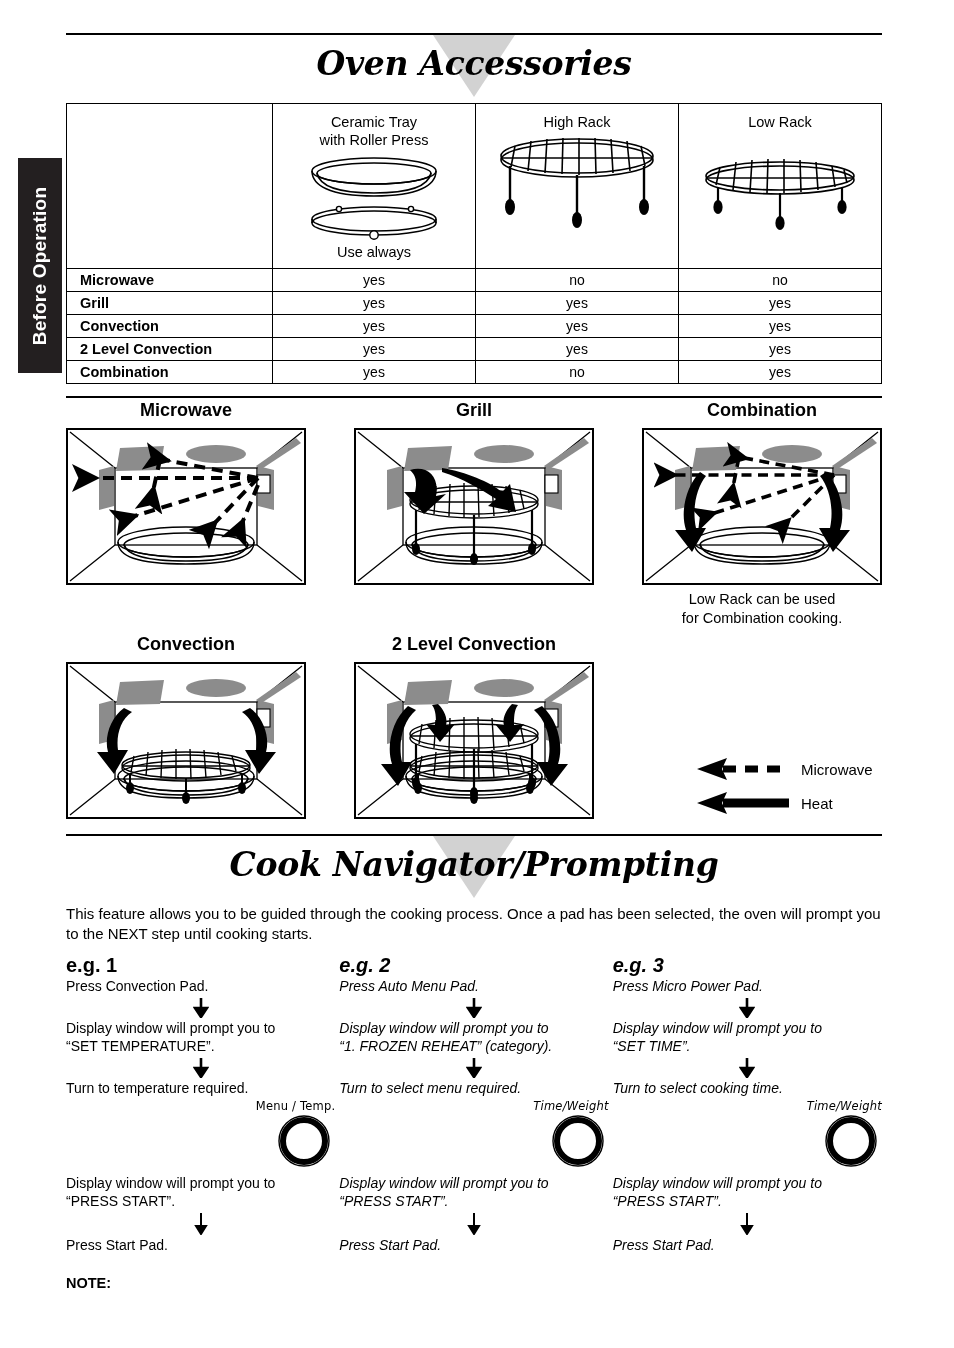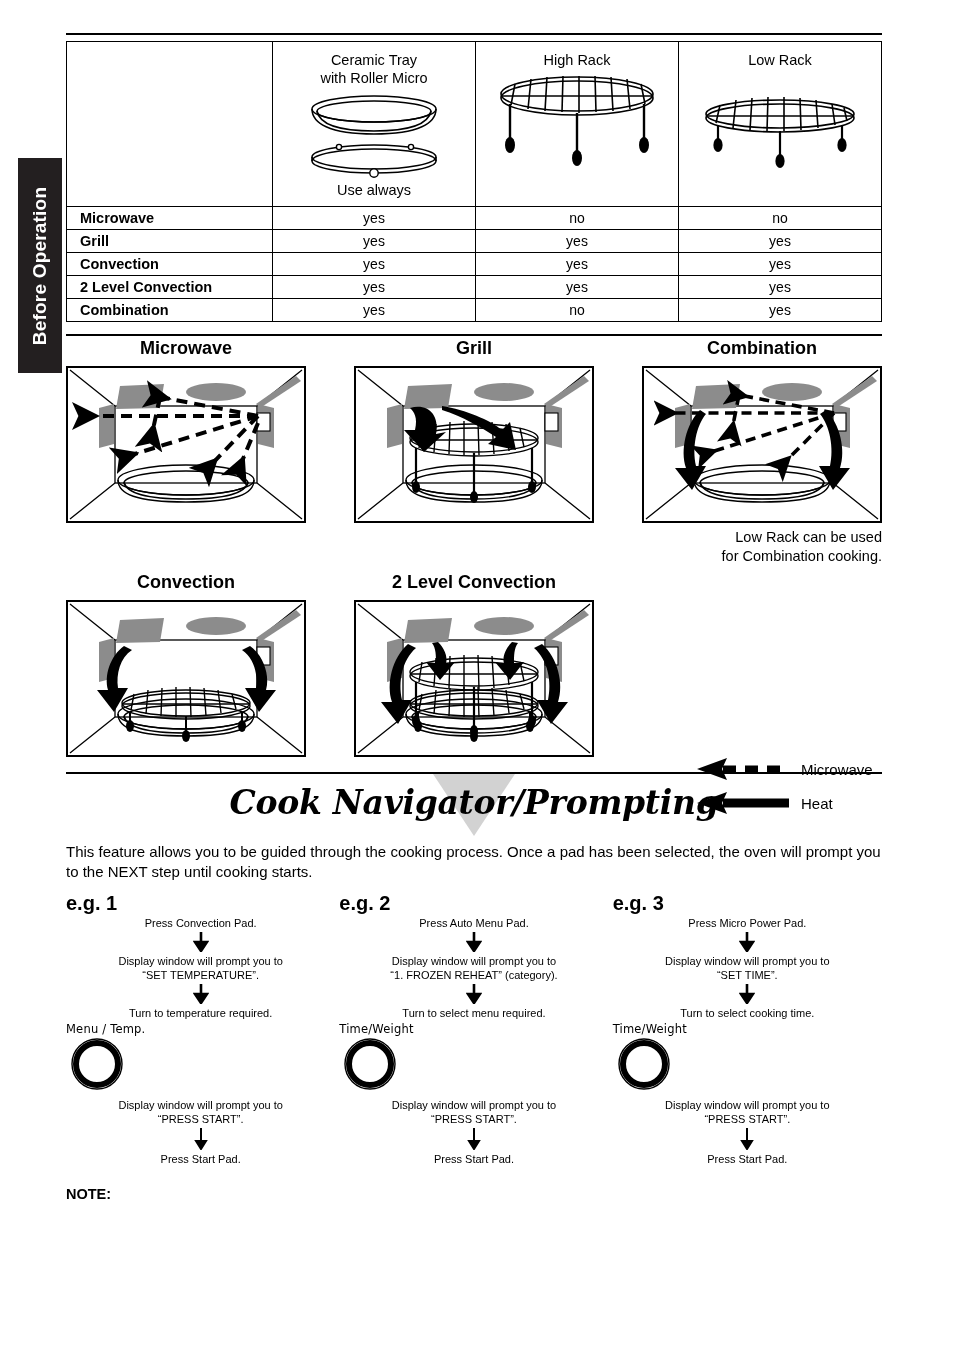--- a/index.html
+++ b/index.html
@@ -127,21 +127,21 @@
     margin-bottom: 7px;
   }
   .oven-box {
     width: 240px;
     height: 157px;
     border: 2px solid #000;
     box-sizing: border-box;
     background: #fff;
   }
   .mode-caption {
-    text-align: right;
+    text-align: center;
     font-size: 14.5px;
     line-height: 1.3;
     margin-top: 5px;
   }
 
   
   #legend {
     position: absolute;
     left: 697px;
     top: 752px;
@@ -159,36 +159,35 @@
   #navi-intro {
     font-size: 15px;
     line-height: 1.35;
     margin-top: 6px;
   }
   .eg-row {
     display: flex;
     margin-top: 10px;
   }
   .eg-col { width: 278px; }
-  .eg-col + .eg-col { margin-left: 4px; }
+  .eg-col + .eg-col { margin-left: 4px; font-style: italic; }
   .eg-label {
     font-size: 20px;
     font-weight: bold;
     margin-bottom: 1px;
   }
   .eg-step {
-    text-align: center;
-    font-size: 11px;
+    font-size: 14px;
     line-height: 1.28;
   }
   .eg-arrow {
     display: block;
     margin: 2px auto 2px auto;
   }
-  .dial-wrap { text-align: left; margin: 1px 0 2px 0; }
+  .dial-wrap { text-align: right; margin: 1px 0 2px 0; }
   .dial-label {
     font-size: 11.5px;
     font-family: "DejaVu Sans", sans-serif;
     letter-spacing: 0.2px;
     margin-bottom: 0px;
   }
 
   
   #note { margin-top: 20px; }
   #note .note-title { font-size: 14.5px; font-weight: bold; }
@@ -197,36 +196,40 @@
 <body>
 
 <div id="side-tab">
   <span class="tab-label">Before Operation</span>
 </div>
 
 <div id="page">
 
   <div class="rule" style="margin-top:33px;"></div>
 
+  <div class="section-head">
+    <div class="tri"></div>
+    <span class="htext">Oven Accessories</span>
+  </div>
 
   <table class="acc" style="margin-top:6px;">
     <colgroup>
       <col class="colmode">
         <col class="colacc">
         <col class="colacc">
         <col class="colacc">
     </colgroup>
     <thead>
       <tr>
         <td></td>
 
         <td>
           <span class="hdr-label">
             <span>Ceramic Tray</span><br>
-            <span>with Roller Micro</span>
+            <span>with Roller Press</span>
           </span>
 
           <svg class="acc-art" width="150" height="92" viewBox="0 0 150 92">
             <g fill="none" stroke="#000" stroke-width="1.5">
               <ellipse cx="75" cy="20" rx="62" ry="13"></ellipse>
               <ellipse cx="75" cy="22.5" rx="57" ry="10.5"></ellipse>
               <path d="M13 20 C13 34, 30 45, 75 45 C120 45, 137 34, 137 20"></path>
               <path d="M18 22 C20 33, 35 42, 75 42 C115 42, 130 33, 132 22"></path>
             </g>
             <g fill="none" stroke="#000" stroke-width="1.5">

